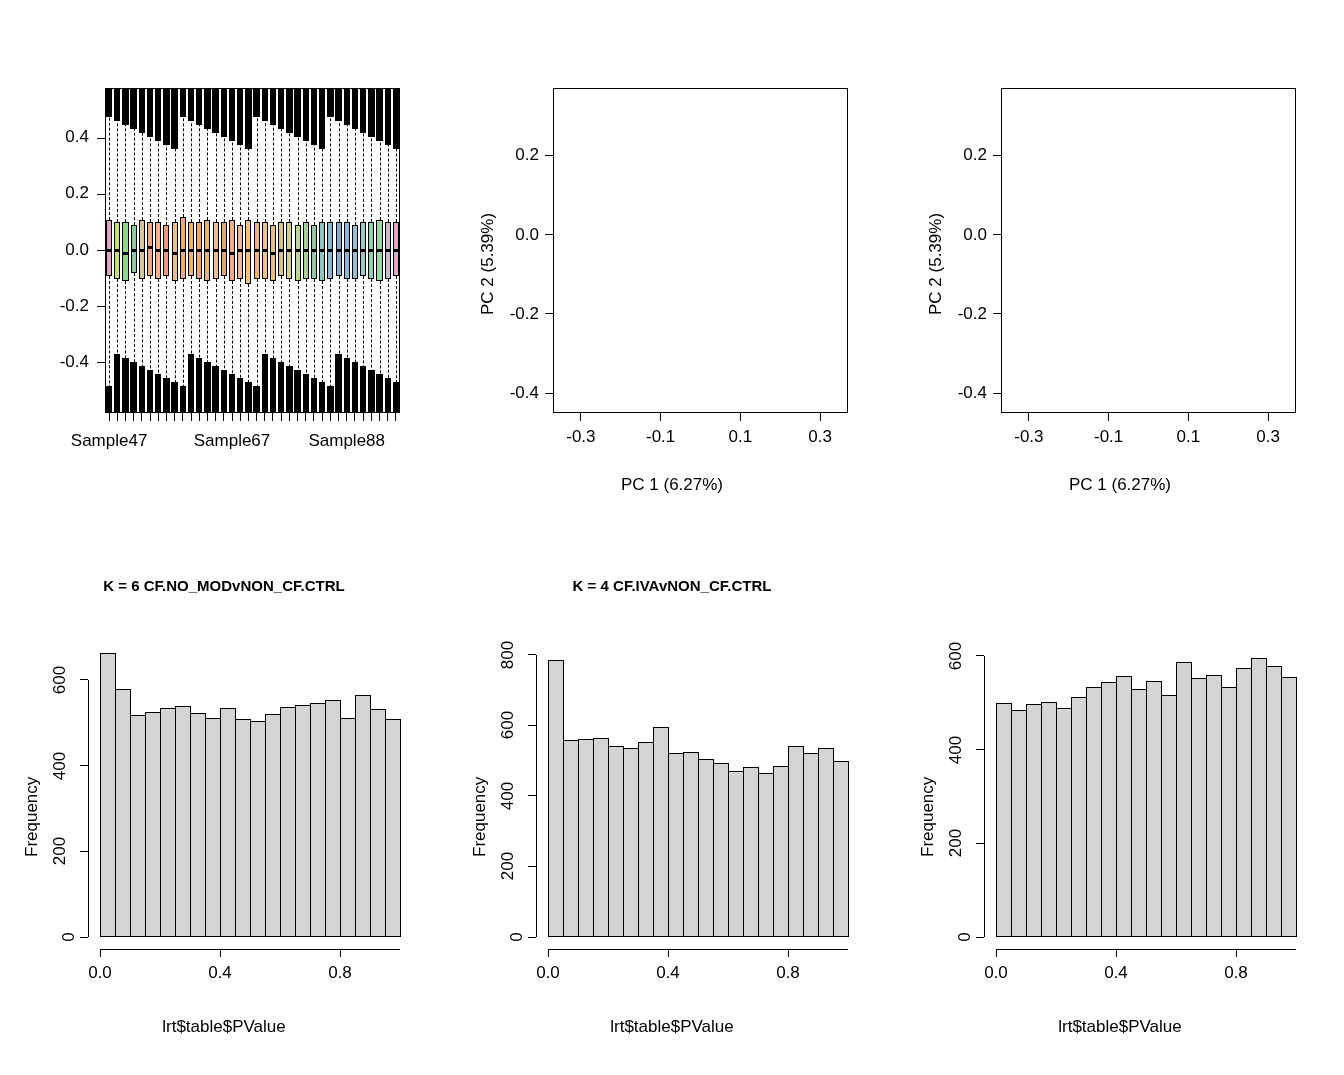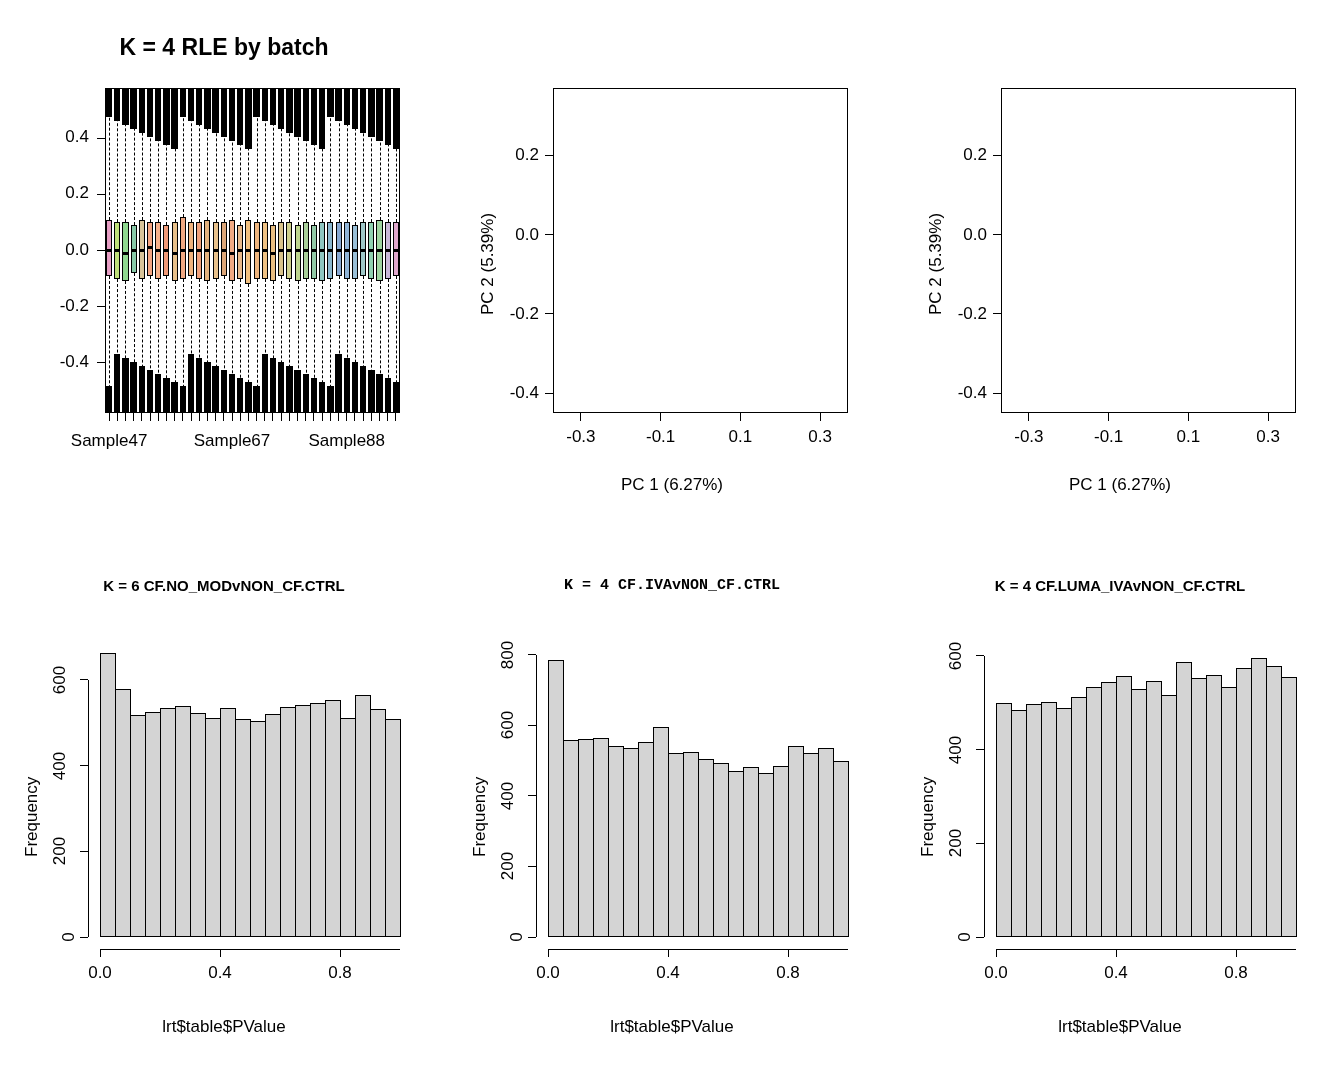--- a/index.html
+++ b/index.html
@@ -93,21 +93,20 @@
     background: #000;
     height: 3px;
   }
 </style>
 </head>
 <body>
 
 <div class="page">
 
   <div class="panel" style="left:0px; top:0px; width:448px; height:520px;">
-    <div class="panel-title title-big" style="position:absolute; left:0; top:34px; width:448px;">K = 4 RLE by batch</div>
     <div class="plotbox" id="rle-box" style="left: 105px; top: 88px; width: 295px; height: 325px; z-index: 5; background: transparent;"></div>
     <div id="rle-ticks-y">
         <div class="tickmark" style="left:97px; top:362.0689655172414px; width:8px; height:1px;"></div>
         <div class="tick-label" style="left:89px; top:351.5689655172414px; transform:translateX(-100%); text-align:right;">-0.4</div>
         <div class="tickmark" style="left:97px; top:306.0344827586207px; width:8px; height:1px;"></div>
         <div class="tick-label" style="left:89px; top:295.5344827586207px; transform:translateX(-100%); text-align:right;">-0.2</div>
         <div class="tickmark" style="left:97px; top:250px; width:8px; height:1px;"></div>
         <div class="tick-label" style="left:89px; top:239.5px; transform:translateX(-100%); text-align:right;">0.0</div>
         <div class="tickmark" style="left:97px; top:193.96551724137927px; width:8px; height:1px;"></div>
         <div class="tick-label" style="left:89px; top:183.46551724137927px; transform:translateX(-100%); text-align:right;">0.2</div>
@@ -527,21 +526,21 @@
       <div class="bar" style="left:295px; top:168.14285714285714px; width:16px; height:231.85714285714286px;"></div>
       <div class="bar" style="left:310px; top:166px; width:16px; height:234px;"></div>
       <div class="bar" style="left:325px; top:163.42857142857142px; width:16px; height:236.57142857142858px;"></div>
       <div class="bar" style="left:340px; top:181px; width:16px; height:219px;"></div>
       <div class="bar" style="left:355px; top:157.85714285714286px; width:16px; height:242.14285714285714px;"></div>
       <div class="bar" style="left:370px; top:171.57142857142856px; width:16px; height:228.42857142857144px;"></div>
       <div class="bar" style="left:385px; top:181.85714285714286px; width:16px; height:218.14285714285714px;"></div>
     </div>
 
   <div class="panel" style="left:448px; top:537px; width:448px; height:538px;">
-    <div class="panel-title title-small" style="position:absolute; left:0; top:40px; width:448px;font-family:Liberation Mono, monospace;">K = 4 CF.IVAvNON_CF.CTRL</div>
+    <div class="panel-title title-small" style="position:absolute; left:0; top:40px; width:448px;">K = 4 CF.IVAvNON_CF.CTRL</div>
     <div id="hist2-box" style="position:absolute; left:100px; top:100px; width:300px; height:300px;"></div>
     <div id="hist2-axes">
         <div class="axis-line" style="left:88px; top:117.64705882352939px; width:1px; height:282.3529411764706px;"></div>
         <div class="tickmark" style="left:80px; top:399.5px; width:8px; height:1px;"></div>
         <div class="tick-label" style="left: 74px; top: 400px; transform: translate(-100%, -50%) rotate(-90deg); position: absolute; transform-origin: center center;">0</div>
         <div class="tickmark" style="left:80px; top:328.9117647058823px; width:8px; height:1px;"></div>
         <div class="tick-label" style="left: 74px; top: 329.412px; transform: translate(-100%, -50%) rotate(-90deg); position: absolute; transform-origin: center center;">200</div>
         <div class="tickmark" style="left:80px; top:258.3235294117647px; width:8px; height:1px;"></div>
         <div class="tick-label" style="left: 74px; top: 258.824px; transform: translate(-100%, -50%) rotate(-90deg); position: absolute; transform-origin: center center;">400</div>
         <div class="tickmark" style="left:80px; top:187.73529411764704px; width:8px; height:1px;"></div>
@@ -574,21 +573,20 @@
       <div class="bar" style="left:295px; top:229.52941176470588px; width:16px; height:170.47058823529412px;"></div>
       <div class="bar" style="left:310px; top:236.23529411764704px; width:16px; height:163.76470588235296px;"></div>
       <div class="bar" style="left:325px; top:228.82352941176472px; width:16px; height:171.17647058823528px;"></div>
       <div class="bar" style="left:340px; top:209.41176470588238px; width:16px; height:190.58823529411762px;"></div>
       <div class="bar" style="left:355px; top:216.11764705882354px; width:16px; height:183.88235294117646px;"></div>
       <div class="bar" style="left:370px; top:211.1764705882353px; width:16px; height:188.8235294117647px;"></div>
       <div class="bar" style="left:385px; top:224.23529411764704px; width:16px; height:175.76470588235296px;"></div>
     </div>
 
   <div class="panel" style="left:896px; top:537px; width:448px; height:538px;">
-    <div class="panel-title title-small" style="position:absolute; left:0; top:40px; width:448px;">K = 4 CF.LUMA_IVAvNON_CF.CTRL</div>
     <div id="hist3-box" style="position:absolute; left:100px; top:100px; width:300px; height:300px;"></div>
     <div id="hist3-axes">
         <div class="axis-line" style="left:88px; top:118.75px; width:1px; height:281.25px;"></div>
         <div class="tickmark" style="left:80px; top:399.5px; width:8px; height:1px;"></div>
         <div class="tick-label" style="left: 74px; top: 400px; transform: translate(-100%, -50%) rotate(-90deg); position: absolute; transform-origin: center center;">0</div>
         <div class="tickmark" style="left:80px; top:305.75px; width:8px; height:1px;"></div>
         <div class="tick-label" style="left: 74px; top: 306.25px; transform: translate(-100%, -50%) rotate(-90deg); position: absolute; transform-origin: center center;">200</div>
         <div class="tickmark" style="left:80px; top:212px; width:8px; height:1px;"></div>
         <div class="tick-label" style="left: 74px; top: 212.5px; transform: translate(-100%, -50%) rotate(-90deg); position: absolute; transform-origin: center center;">400</div>
         <div class="tickmark" style="left:80px; top:118.25px; width:8px; height:1px;"></div>

